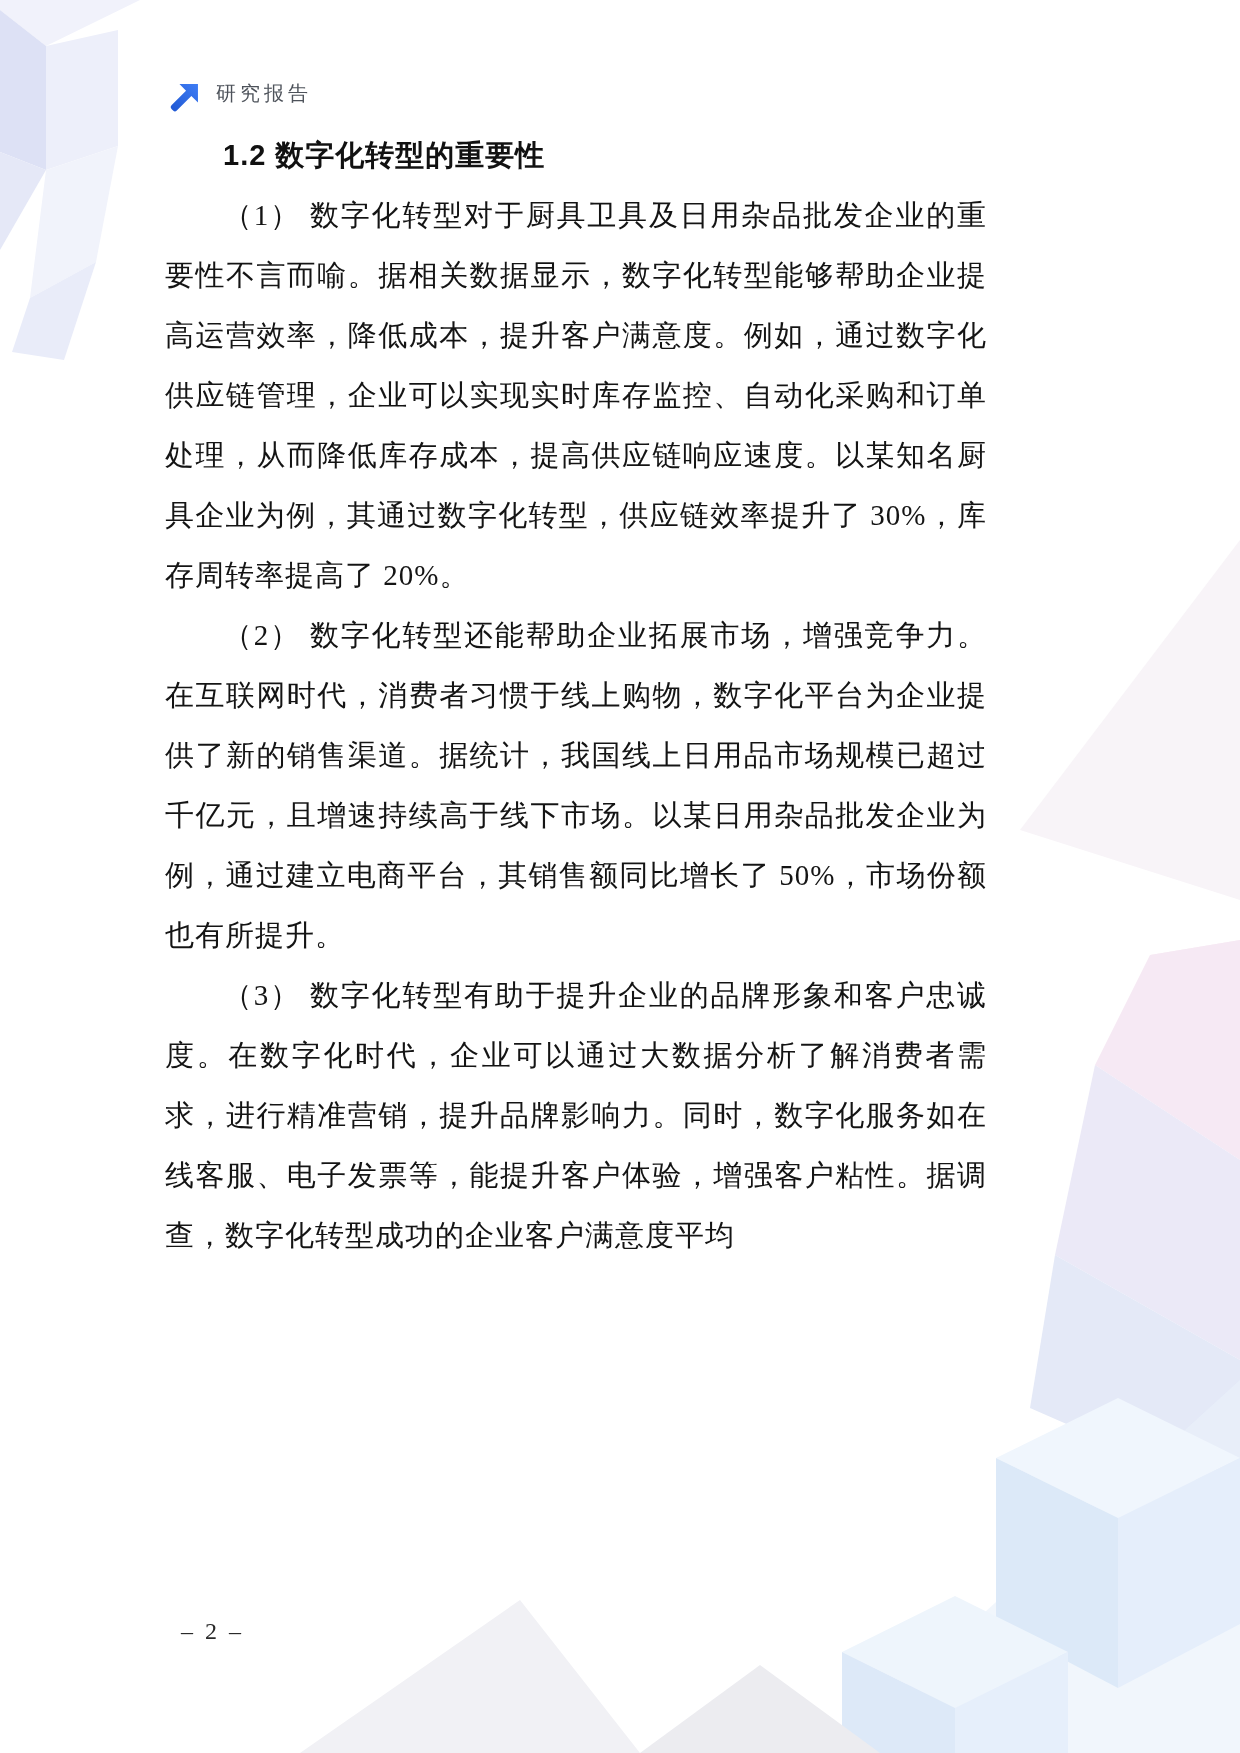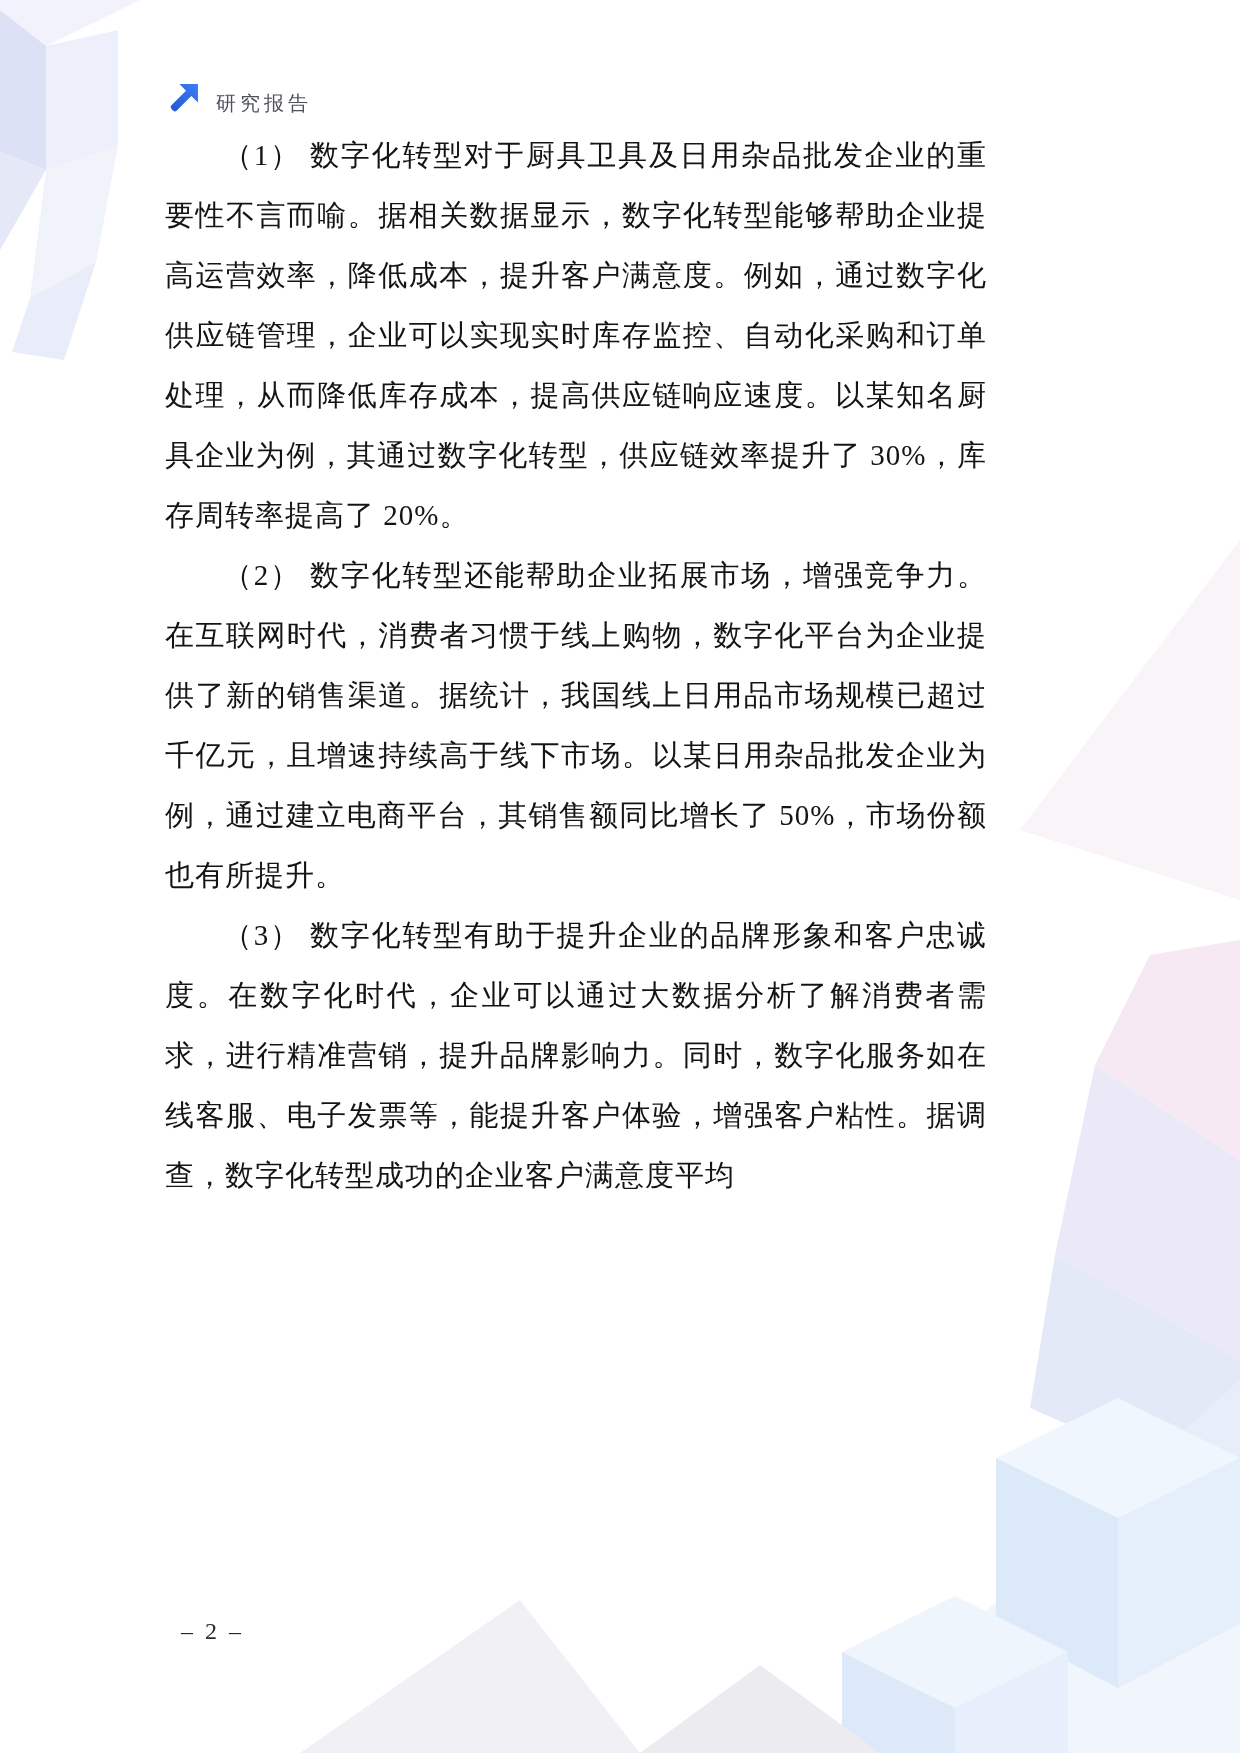--- a/index.html
+++ b/index.html
@@ -22,21 +22,21 @@
   }
   .content{
     position:relative;
     z-index:1;
   }
   .logo{
     position:absolute;
     left:165px;
     top:80px;
     display:flex;
-    align-items:flex-end;
+    align-items:flex-start;
     gap:14px;
   }
   .logo-icon{
     width:37px;
     height:37px;
     display:block;
   }
   .logo-label{
     font-family:"Liberation Sans","DejaVu Sans",sans-serif;
     font-size:20px;
@@ -124,20 +124,21 @@
             <stop offset="0" stop-color="#3f7df5"></stop>
             <stop offset="1" stop-color="#1f57d2"></stop>
           </linearGradient>
         </defs>
         <path d="M12.5 3.5 H28.5 V19.5 L22.8 13.8 L10.2 26.4 Q8.6 28 7 26.4 L5.6 25 Q4 23.4 5.6 21.8 L18.2 9.2 Z" fill="url(#logoGrad)"></path>
       </svg>
       <span class="logo-label">研究报告</span>
     </div>
 
     <div class="text-block">
+      <h2 class="section-heading">1.2 数字化转型的重要性</h2>
       <p class="para-indent">（1） 数字化转型对于厨具卫具及日用杂品批发企业的重要性不言而喻。据相关数据显示，数字化转型能够帮助企业提高运营效率，降低成本，提升客户满意度。例如，通过数字化供应链管理，企业可以实现实时库存监控、自动化采购和订单处理，从而降低库存成本，提高供应链响应速度。以某知名厨具企业为例，其通过数字化转型，供应链效率提升了 30%，库存周转率提高了 20%。</p>
       <p class="para-indent">（2） 数字化转型还能帮助企业拓展市场，增强竞争力。在互联网时代，消费者习惯于线上购物，数字化平台为企业提供了新的销售渠道。据统计，我国线上日用品市场规模已超过千亿元，且增速持续高于线下市场。以某日用杂品批发企业为例，通过建立电商平台，其销售额同比增长了 50%，市场份额也有所提升。</p>
       <p class="para-indent">（3） 数字化转型有助于提升企业的品牌形象和客户忠诚度。在数字化时代，企业可以通过大数据分析了解消费者需求，进行精准营销，提升品牌影响力。同时，数字化服务如在线客服、电子发票等，能提升客户体验，增强客户粘性。据调查，数字化转型成功的企业客户满意度平均</p>
     </div>
 
     <div class="footer-page-number">– 2 –</div>
 
   </div>
 </div>
 

